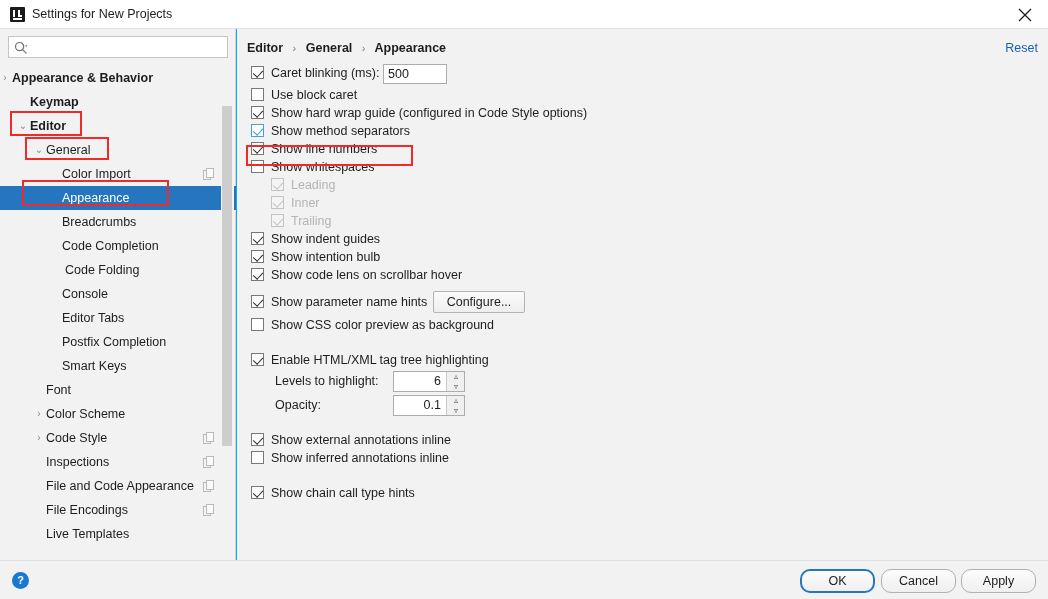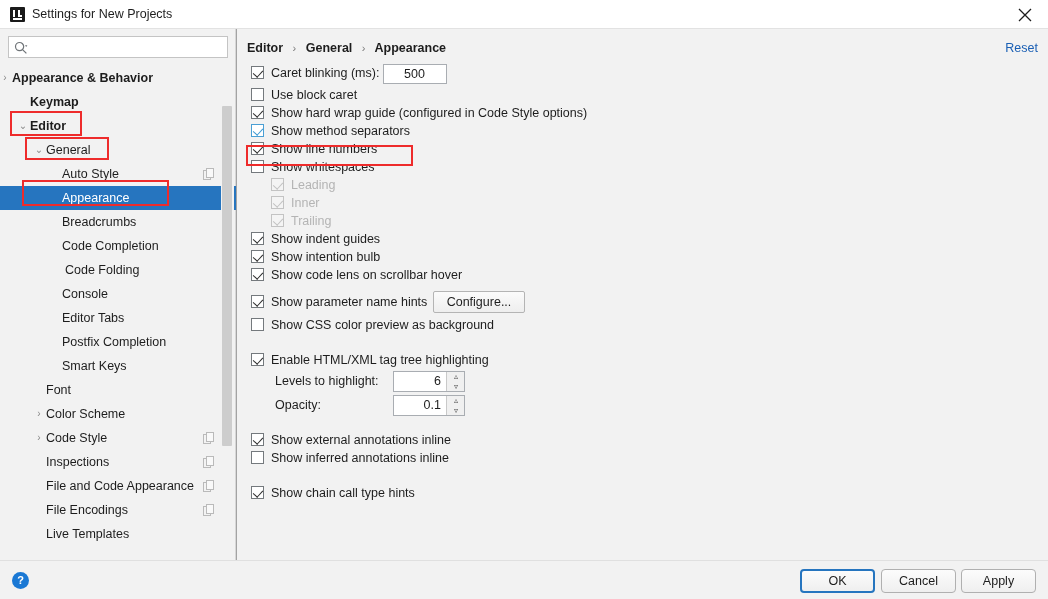--- a/index.html
+++ b/index.html
@@ -8,21 +8,21 @@
     width: 1048px; height: 599px;
     overflow: hidden;
     font-family: "Liberation Sans", sans-serif;
     font-size: 12px;
     color: #1d1d1d;
     background: #f2f2f2;
   }
   #app {
     position: relative;
     width: 1048px; height: 599px;
-    background: #a3a3a3;
+    background: #0ea5e9;
   }
 
   
   .titlebar {
     position: absolute; left: 0; top: 0;
     width: 1048px; height: 29px;
     background: #ffffff;
     border-bottom: 1px solid #e2e2e2;
   }
   .title-icon {
@@ -191,21 +191,21 @@
 
   .spacer6 { height: 6px; }
   .spacer14 { height: 14px; }
 
   .textfield {
     position: absolute;
     background: #ffffff;
     border: 1px solid #a9adb2;
     font-family: "Liberation Sans", sans-serif;
     font-size: 12.5px;
-    padding: 0 20px;
+    padding: 0 4px;
     outline: none;
     color: #1d1d1d;
   }
 
   .btn {
     display: inline-block;
     background: linear-gradient(#fbfbfb,#eeeeee);
     border: 1px solid #b4b4b4;
     border-radius: 2px;
     font-family: "Liberation Sans", sans-serif;
@@ -267,21 +267,21 @@
     font-weight: bold;
     text-align: center;
     line-height: 17px;
     cursor: default;
   }
   .footer-btn {
     position: absolute; top: 8px;
     height: 24px; line-height: 22px;
     background: linear-gradient(#fcfcfc,#efefef);
     border: 1px solid #b0b0b0;
-    border-radius: 4px;
+    border-radius: 10px;
     font-size: 12.5px;
     text-align: center;
     cursor: default;
   }
   .footer-btn.primary {
     border: 2px solid #2675bf;
     line-height: 20px;
   }
 
   
@@ -330,21 +330,21 @@
         </div>
         <div class="tree-row bold">
           <span class="arrow" style="left: 16px;">⌄</span>
           <span class="label" style="left: 30px;">Editor</span>
         </div>
         <div class="tree-row">
           <span class="arrow" style="left: 32px;">⌄</span>
           <span class="label" style="left: 46px;">General</span>
         </div>
         <div class="tree-row">
-          <span class="label" style="left: 62px;">Auto Style</span>
+          <span class="label" style="left: 62px;">Color Import</span>
           <span class="copyicon">
             <span class="sheet"></span>
             <span class="sheet2"></span>
           </span>
         </div>
         <div class="tree-row selected">
           <span class="label" style="left: 62px;">Appearance</span>
         </div>
         <div class="tree-row">
           <span class="label" style="left: 62px;">Breadcrumbs</span>

